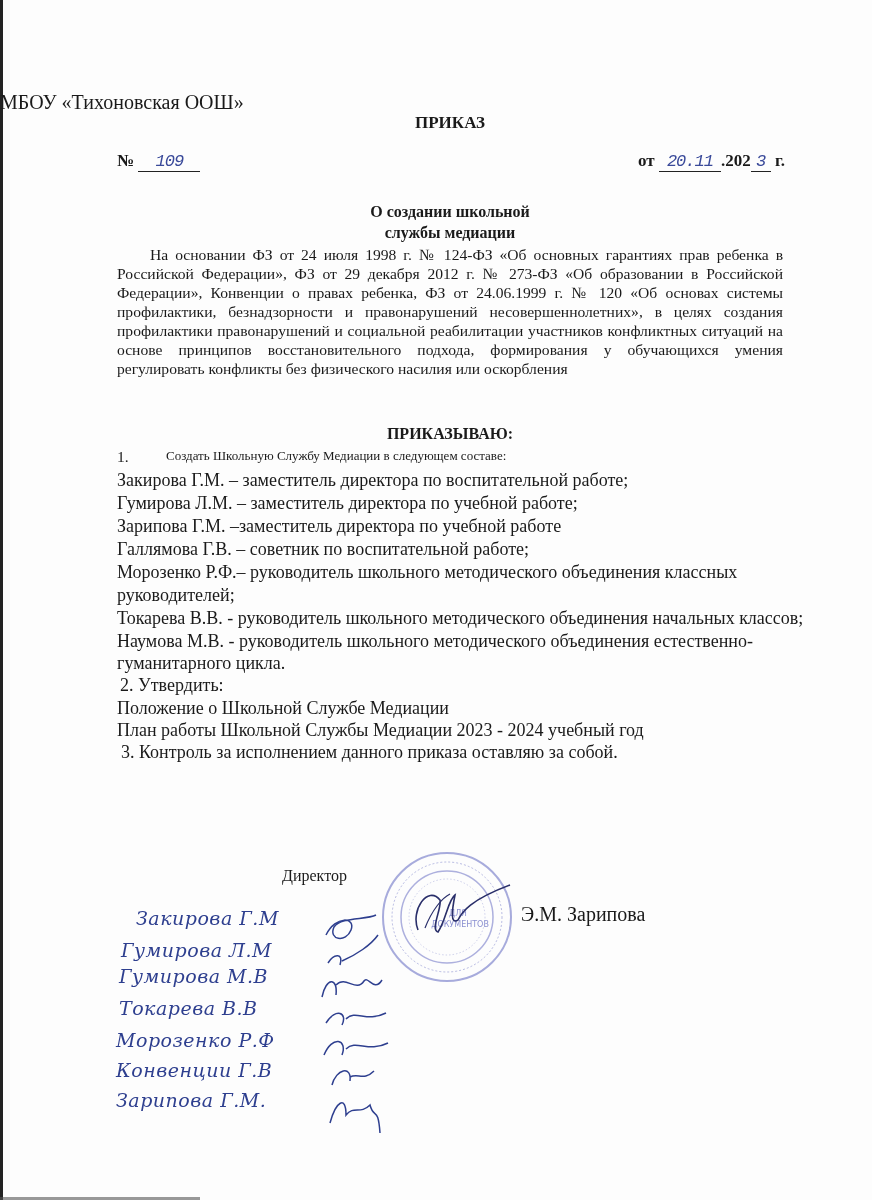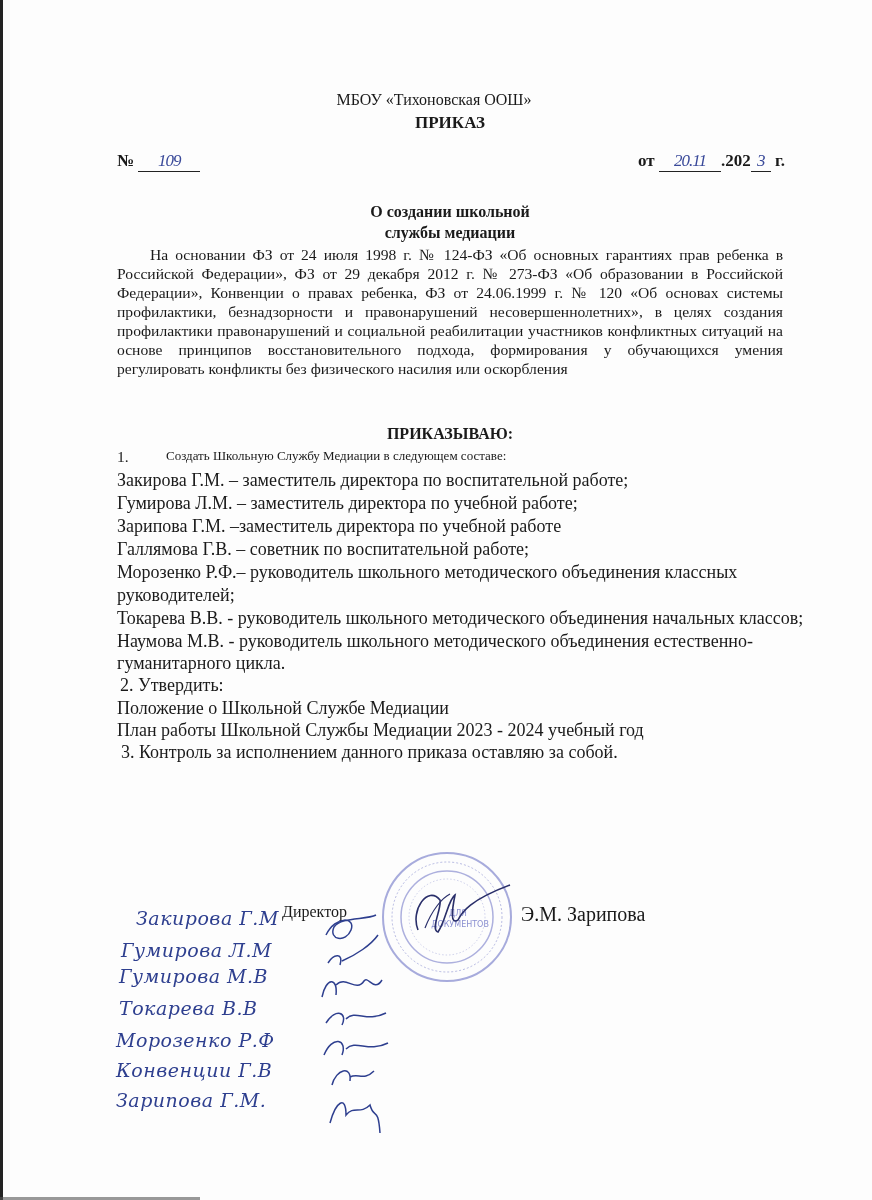--- a/index.html
+++ b/index.html
@@ -6,36 +6,36 @@
     body {
       width: 872px; height: 1200px; overflow: hidden;
       background: #fdfdfd;
       font-family: "Liberation Serif", serif;
       color: #1a1a1a;
       position: relative;
     }
     .page-edge-left { position: absolute; left: 0; top: 0; width: 3px; height: 1200px; background: #222; }
     .page-edge-bottom { position: absolute; left: 0; bottom: 0; width: 200px; height: 3px; background: #555; opacity: .6; }
     .abs { position: absolute; white-space: nowrap; }
-    .org { left: 0; width: 868px; top: 91px; text-align: center; font-size: 16px; }
+    .org { left: 0; width: 868px; top: 91px; font-size: 20px; }
     .title { left: 0; width: 900px; top: 113px; text-align: center; font-size: 17px; font-weight: bold; }
     .num { left: 117px; top: 151px; font-size: 17px; font-weight: bold; }
     .date { left: 638px; top: 151px; font-size: 17px; font-weight: bold; }
-    .hw { font-family: Liberation Serif, serif; font-style: italic; font-weight: normal; color: #3a4a9a; font-size: 17px; letter-spacing: -1px; }
+    .hw { font-family: Liberation Mono, monospace; font-style: italic; font-weight: normal; color: #3a4a9a; font-size: 17px; letter-spacing: -1px; }
     .ul { display: inline-block; border-bottom: 1.2px solid #222; text-align: center; }
     .subj { left: 0; width: 900px; text-align: center; font-size: 16px; font-weight: bold; }
     .para {
       position: absolute; left: 117px; width: 666px; top: 245px;
       font-size: 15.6px; line-height: 19px; text-align: justify; text-indent: 33px;
     }
     .orders { left: 0; width: 900px; top: 425px; text-align: center; font-size: 16px; font-weight: bold; }
     .line { left: 117px; font-size: 18px; }
     .item1num { left: 117px; top: 448px; font-size: 15.6px; }
     .item1 { left: 166px; top: 448px; font-size: 13px; }
-    .director { left: 282px; top: 903px; font-size: 16px; }
+    .director { left: 282px; top: 867px; font-size: 16px; }
     .dirname { left: 521px; top: 903px; font-size: 20px; }
     .stamp { position: absolute; left: 380px; top: 850px; width: 135px; height: 135px; }
     .sigs { position: absolute; left: 100px; top: 905px; width: 300px; height: 240px; margin-left: 16px; }
     .sig-name {
       position: absolute; font-family: "DejaVu Serif", serif; font-style: italic;
       color: #2e3f8f; font-size: 19px; white-space: nowrap; letter-spacing: .5px;
     }
   </style>
 </head>
 <body>

